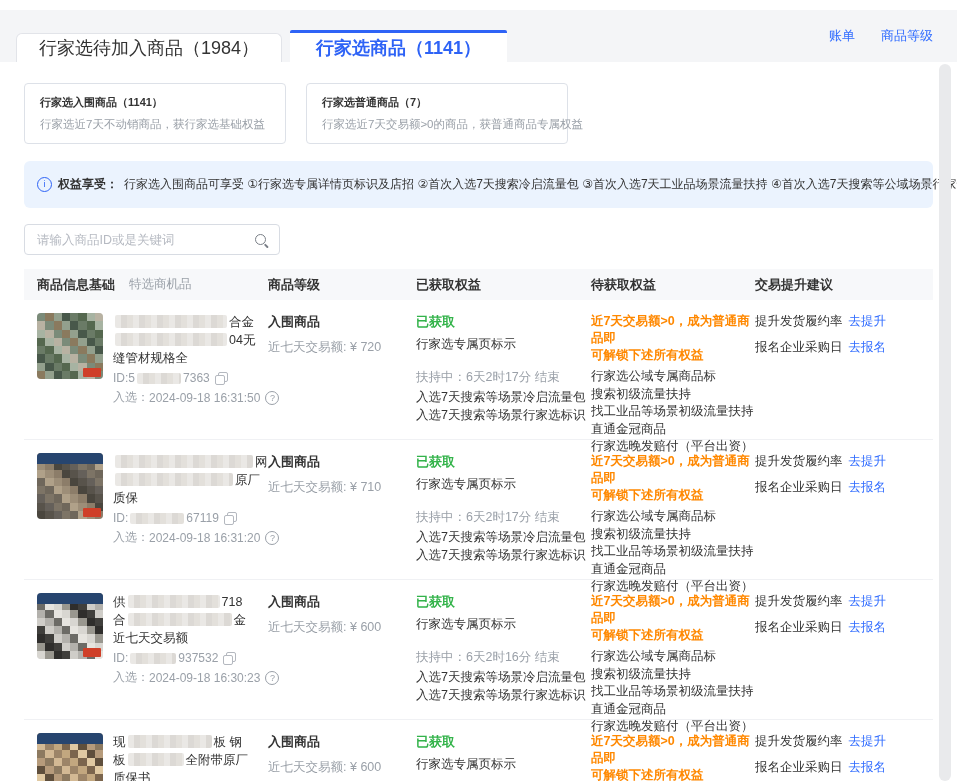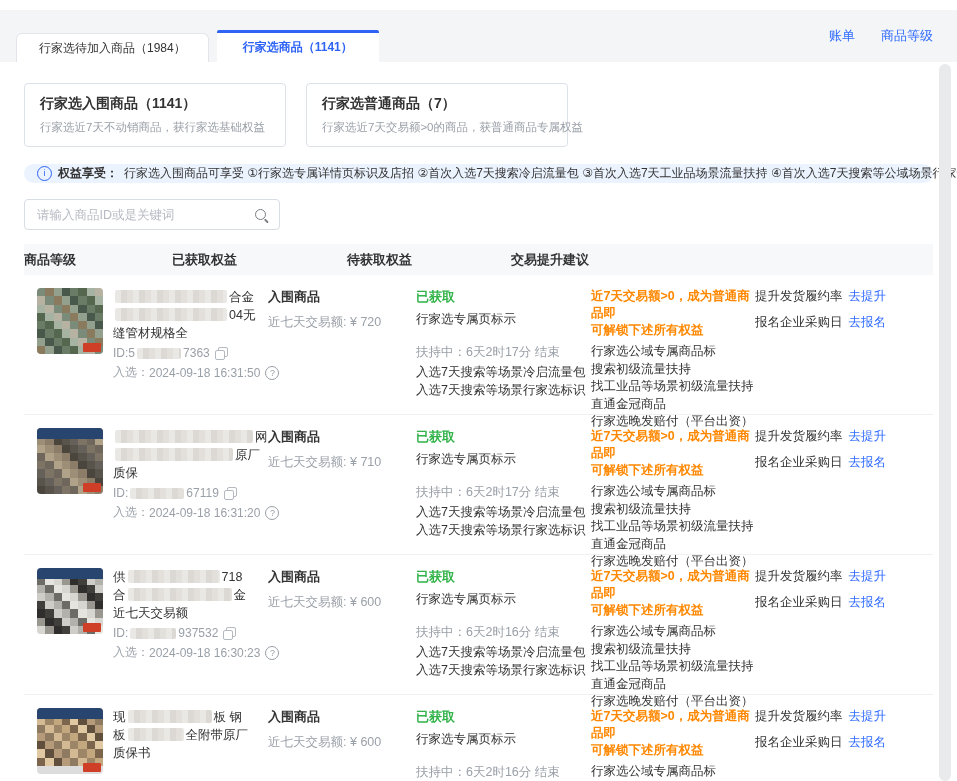--- a/index.html
+++ b/index.html
@@ -1,31 +1,31 @@
 <!DOCTYPE html>
 <html><head>
 <meta charset="utf-8">
 <style>
   html,body{margin:0;padding:0}
   body{width:957px;height:781px;overflow:hidden;position:relative;background:#fff;
        font-family:"Liberation Sans","DejaVu Sans",sans-serif;color:#333}
   
   .tabbar{margin-top:10px;height:52px;background:#f4f5f7;display:flex;align-items:flex-end;position:relative}
-  .tab{box-sizing:border-box;display:flex;align-items:center;background:#fff;font-size:12px;cursor:pointer}
+  .tab{box-sizing:border-box;display:flex;align-items:center;background:#fff;font-size:18px;cursor:pointer}
   .tab-inactive{margin-left:16px;height:29px;padding:0 22px;border:1px solid #e2e4e9;border-bottom:none;border-radius:6px 6px 0 0;color:#333}
   .tab-active{margin-left:8px;height:32px;padding:0 26px;border-top:3px solid #2e63f6;border-radius:2px 2px 0 0;color:#2e63f6;font-weight:600}
   .hdr-links{position:absolute;right:24px;top:17px;display:flex;gap:26px;font-size:13px;color:#2f6bff}
   .hdr-links span{cursor:pointer}
   
   .content{padding:0 24px}
   .cards{display:flex;gap:20px;margin-top:21px}
   .card{width:262px;box-sizing:border-box;border:1px solid #dde1e8;border-radius:4px;padding:11px 15px;background:#fff}
-  .card-title{font-size:14px;font-weight:700;color:#333}
+  .card-title{font-size:11px;font-weight:700;color:#333}
   .card-desc{font-size:11.5px;color:#9aa0a8;margin-top:7px;white-space:nowrap}
-  .notice{margin-top:17px;background:#ebf3fe;border-radius:16px;padding:1px 13px;font-size:12px;color:#333;display:flex;align-items:center;gap:6px;white-space:nowrap}
+  .notice{margin-top:17px;background:#ebf3fe;border-radius:6px;padding:15px 13px;font-size:12px;color:#333;display:flex;align-items:center;gap:6px;white-space:nowrap}
   .notice b{font-weight:700}
   .info-icon{flex:none;width:13px;height:13px;border:1px solid #2e63f6;border-radius:50%;color:#2e63f6;font-size:9px;line-height:13px;text-align:center;font-style:normal}
   .info-icon::after{content:"i"}
   .search-box{margin-top:16px;width:256px;height:31px;box-sizing:border-box;border:1px solid #d8dce3;border-radius:4px;display:flex;align-items:center;padding:0 10px;background:#fff}
   .search-box input{border:none;outline:none;flex:1;font-size:12.5px;color:#333;background:transparent}
   .search-box input::placeholder{color:#b6bac2}
   .search-icon{flex:none;width:9px;height:9px;border:1.5px solid #7a7f87;border-radius:50%;position:relative;margin-right:3px}
   .search-icon::after{content:"";position:absolute;width:5px;height:1.5px;background:#7a7f87;transform:rotate(45deg);right:-4px;bottom:-2px;border-radius:1px}
   
   .thead{margin-top:14px;background:#f7f8fa;height:31px;display:flex;align-items:center;font-size:13px;font-weight:700;color:#333}
@@ -96,20 +96,24 @@
     <b>权益享受：</b>
     <span>行家选入围商品可享受 ①行家选专属详情页标识及店招 ②首次入选7天搜索冷启流量包 ③首次入选7天工业品场景流量扶持 ④首次入选7天搜索等公域场景行家选标识等权益。</span>
   </div>
 
   <div class="search-box">
     <input type="text" placeholder="请输入商品ID或是关键词" style="">
     <span class="search-icon"></span>
   </div>
 
   <div class="thead">
+    <div class="c-prod">
+      <span>商品信息基础</span>
+      <span class="hdr-sub">特选商机品</span>
+    </div>
     <div class="c-level">商品等级</div>
     <div class="c-acq">已获取权益</div>
     <div class="c-pend">待获取权益</div>
     <div class="c-sug">交易提升建议</div>
   </div>
 
   <div class="row">
     <div class="c-prod">
       <div class="p-img">
           <b class="img-tag"></b>

